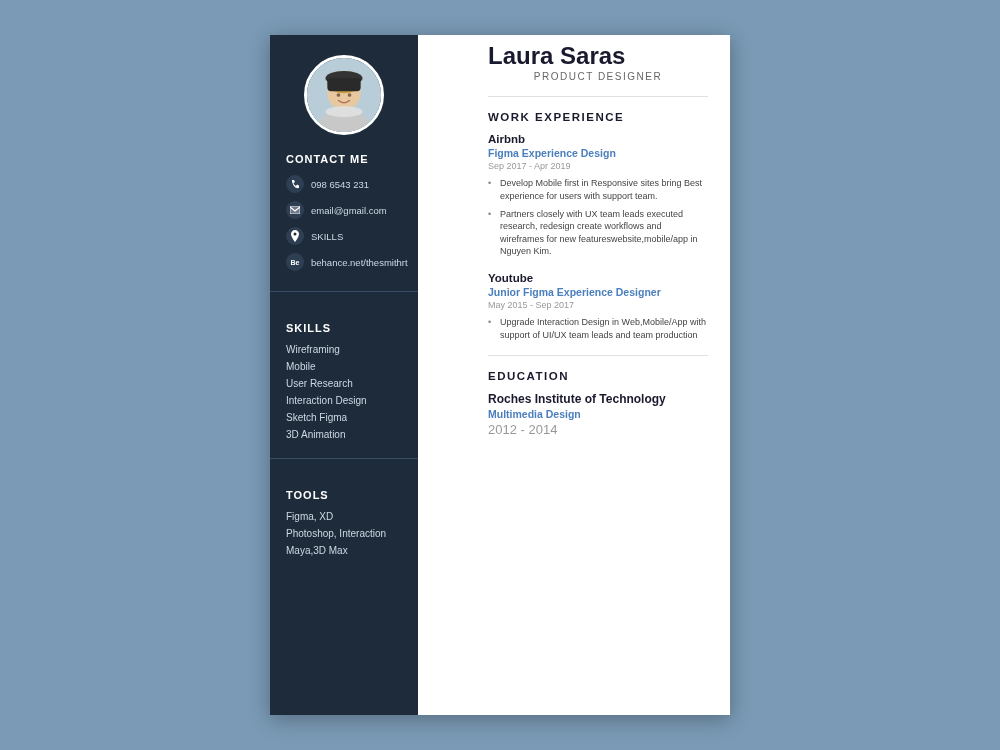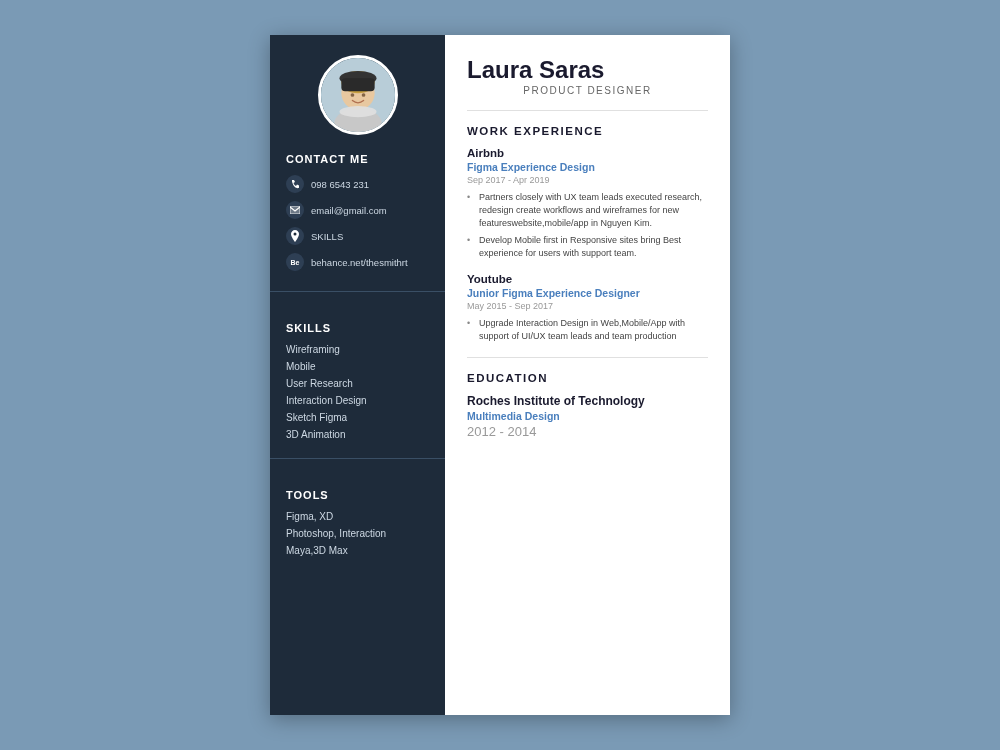--- a/index.html
+++ b/index.html
@@ -15,21 +15,21 @@
     }
     .resume {
       width: 460px;
       min-height: 680px;
       display: flex;
       box-shadow: 0 4px 20px rgba(0,0,0,0.3);
       background: white;
     }
     
     .sidebar {
-      width: 175px;
+      width: 148px;
       background-color: #1e2b3a;
       color: white;
       display: flex;
       flex-direction: column;
       align-items: center;
       padding-bottom: 20px;
       flex-shrink: 0;
     }
     .avatar-wrapper {
       margin-top: 20px;
@@ -89,22 +89,23 @@
     }
     .skill-item {
       font-size: 10px;
       color: #cdd8e3;
       margin-bottom: 6px;
     }
     
     .main {
       flex: 1;
       background: #ffffff;
-      padding: 22px 22px 20px 22px;
+      padding: 8px 22px 20px 22px;
       overflow-y: auto;
+      margin-left: 48px;
     }
     .name {
       font-size: 24px;
       font-weight: bold;
       color: #1a1a2e;
       line-height: 1.1;
     }
     .title {
       font-size: 10px;
       color: #666;
@@ -280,22 +281,22 @@
 
     <div class="section-divider"></div>
 
     <div>
       <div class="section-heading">WORK EXPERIENCE</div>
 
       <div class="work-entry">
         <div class="company-name">Airbnb</div>
         <div class="job-title">Figma Experience Design</div>
         <div class="date-range">Sep 2017 - Apr 2019</div>
+        <div class="bullet-item">Develop Mobile first in Responsive sites bring Best experience for users with support team.</div>
         <div class="bullet-item">Partners closely with UX team leads executed research, redesign create workflows and wireframes for new featureswebsite,mobile/app in Nguyen Kim.</div>
-        <div class="bullet-item">Develop Mobile first in Responsive sites bring Best experience for users with support team.</div>
       </div>
 
       <div class="work-entry">
         <div class="company-name">Youtube</div>
         <div class="job-title">Junior Figma Experience Designer</div>
         <div class="date-range">May 2015 - Sep 2017</div>
         <div class="bullet-item">Upgrade Interaction Design in Web,Mobile/App with support of UI/UX team leads and team production</div>
       </div>
     </div>
 

